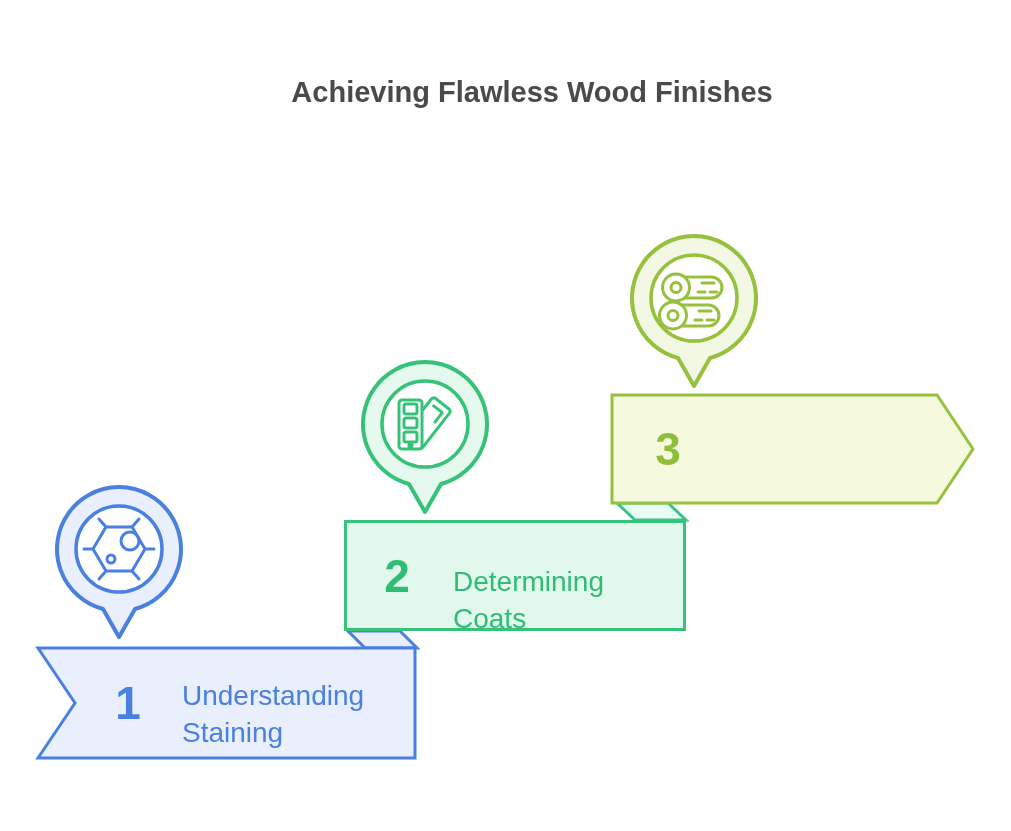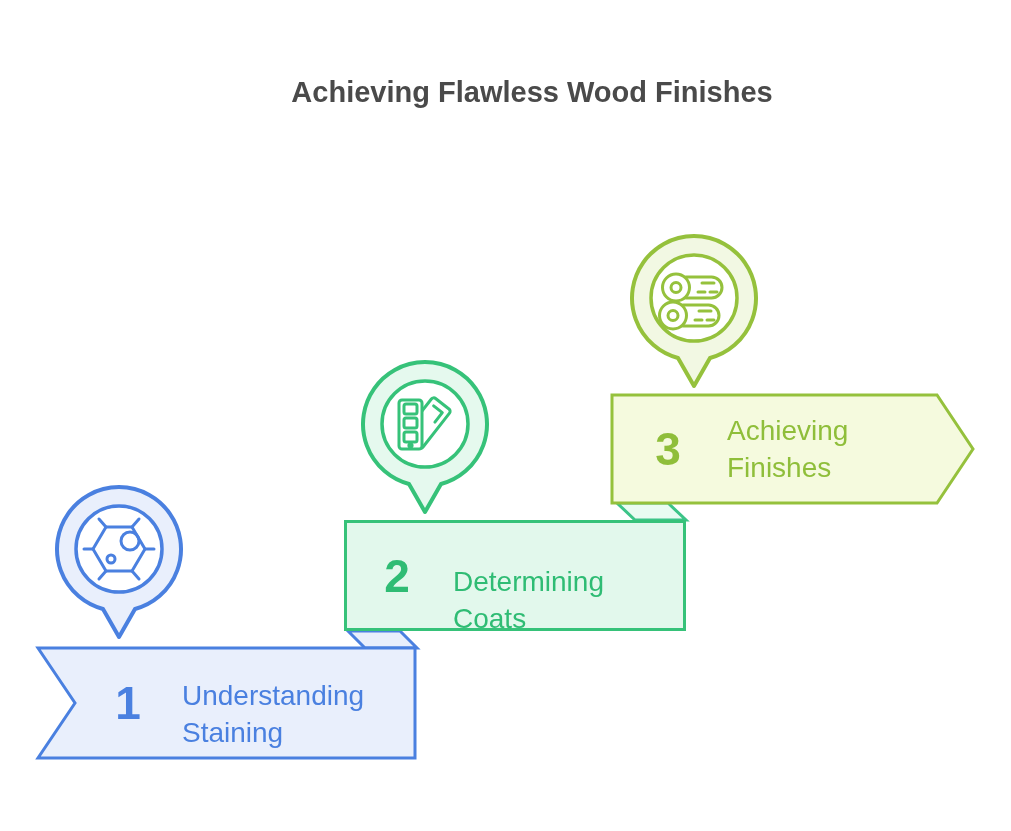--- a/index.html
+++ b/index.html
@@ -80,21 +80,20 @@
   <div class="abs banner-text step-label c-blue" style="left:182px; top:648px; width:230px; height:132px;">Understanding Staining</div>
 
   <div class="abs banner banner-rect" style="left:344px; top:520px; width:342px; height:111px;"></div>
   <div class="abs banner-text step-number c-green" style="left:369px; top:521px; width:56px; height:109px;">2</div>
   <div class="abs banner-text step-label c-green" style="left:453px; top:545px; width:190px; height:109px;">Determining Coats</div>
 
   <svg class="abs banner" style="left:607px; top:390px;" width="375" height="120" viewBox="0 0 375 120">
     <polygon points="5,5 330,5 366,59 330,113 5,113" fill="#f5fade" stroke="#95c13c" stroke-width="3" stroke-linejoin="miter"></polygon>
   </svg>
   <div class="abs banner-text step-number c-lime" style="left:640px; top:395px; width:56px; height:108px;">3</div>
-  <div class="abs banner-text step-label c-lime" style="left:727px; top:395px; width:170px; height:108px;">Achieving Finishes</div>
 
   <svg class="abs pin" style="left:49px; top:483px;" width="140" height="160" viewBox="0 0 140 160">
     <path d="M 54 126 A 62 62 0 1 1 86 126 L 70 154 Z" fill="#e9effc" stroke="#4a80e0" stroke-width="4" stroke-linejoin="round"></path>
     <circle cx="70" cy="66" r="43" fill="#ffffff" stroke="#4a80e0" stroke-width="3.5"></circle>
     <g fill="none" stroke="#4a80e0" stroke-width="3" stroke-linecap="round" stroke-linejoin="round">
       <polygon points="44,66 57,44 83,44 96,66 83,88 57,88" fill="#ffffff"></polygon>
       <line x1="44" y1="66" x2="35" y2="66"></line>
       <line x1="96" y1="66" x2="105" y2="66"></line>
       <line x1="57" y1="44" x2="50" y2="36"></line>
       <line x1="83" y1="44" x2="90" y2="36"></line>

